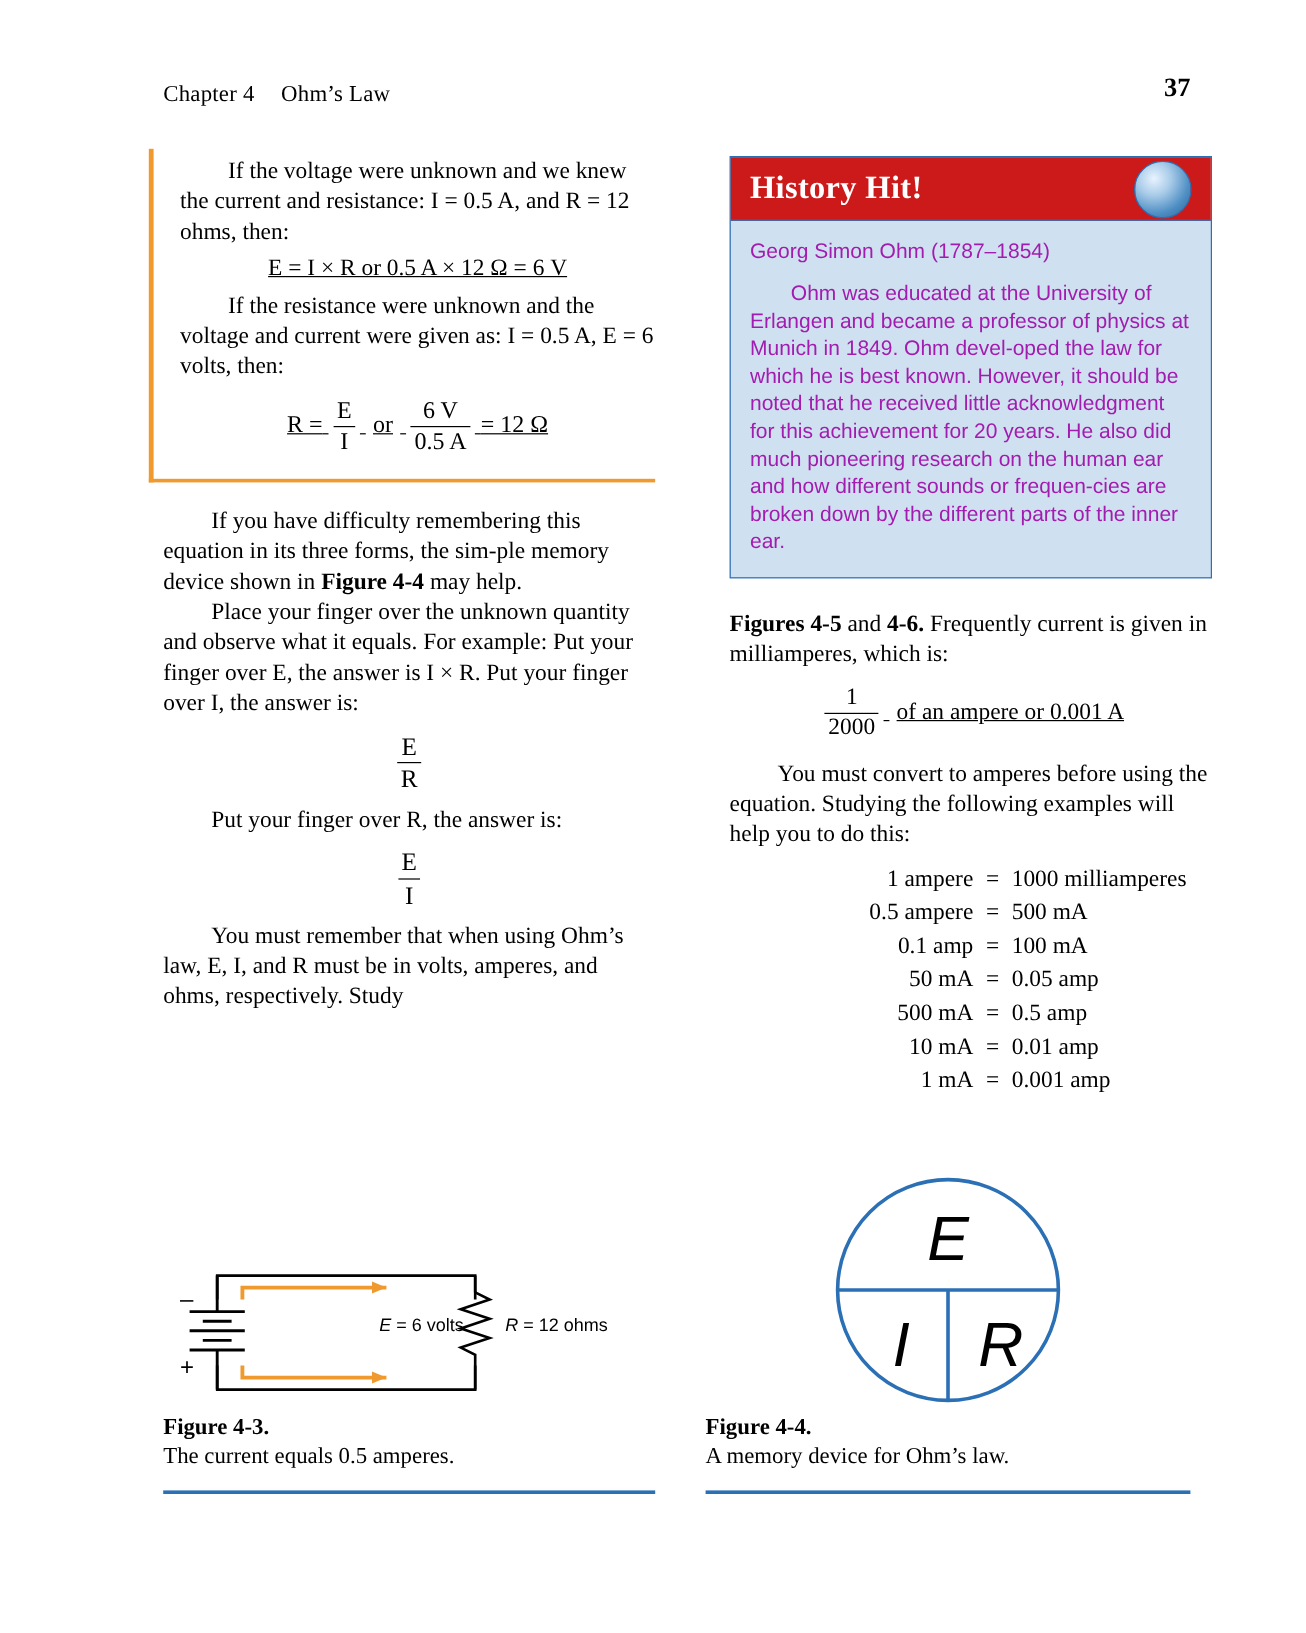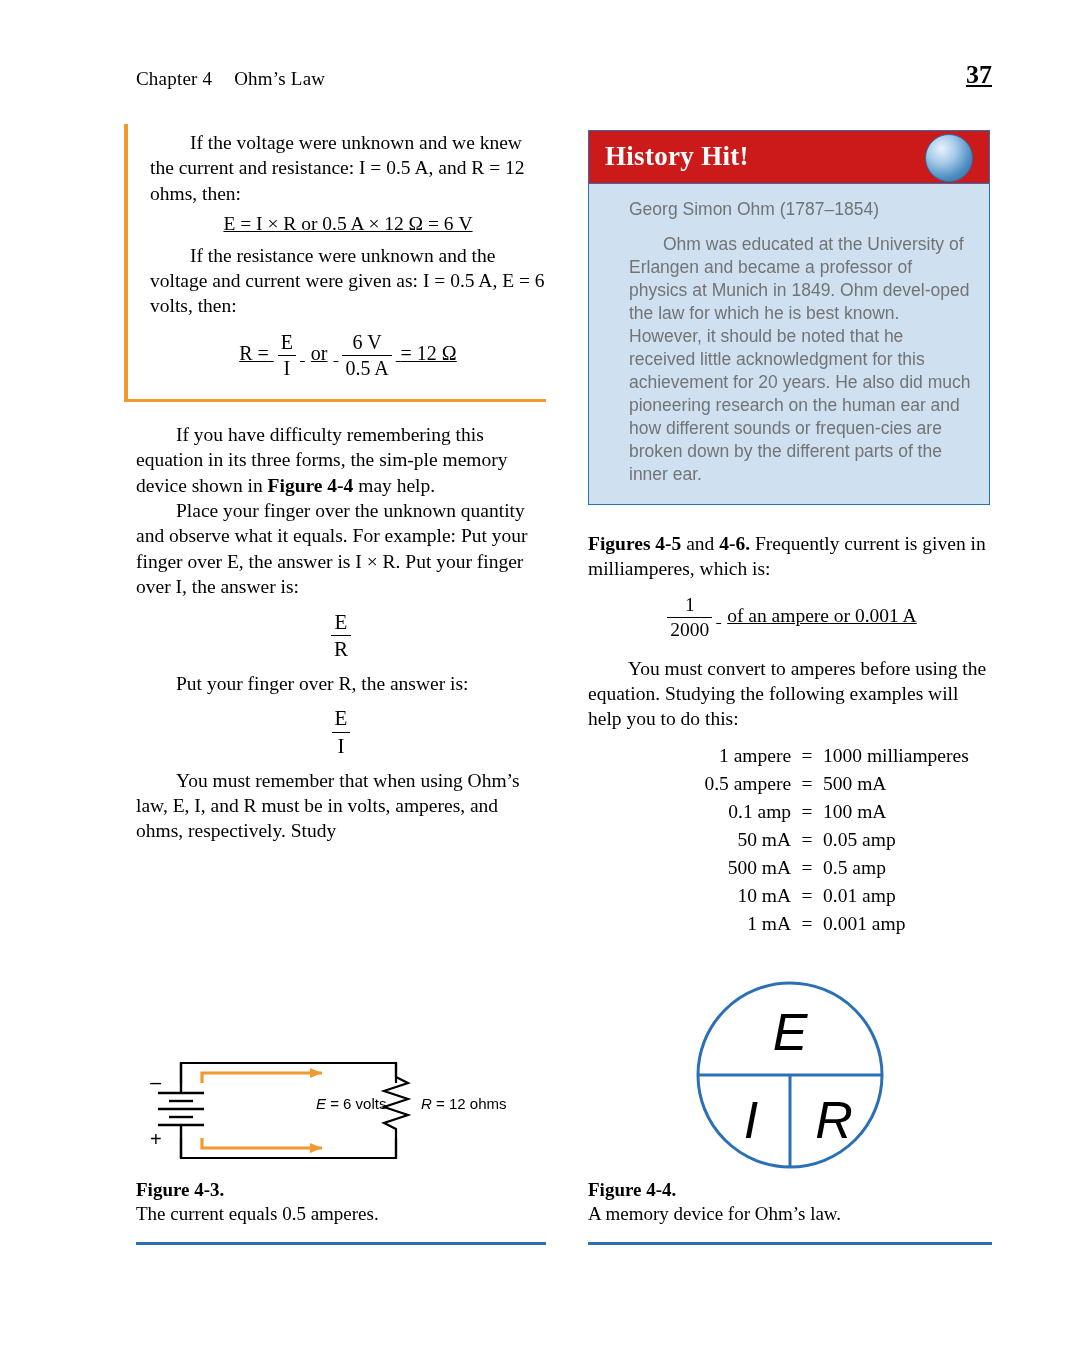--- a/index.html
+++ b/index.html
@@ -35,35 +35,34 @@
     left: 0;
     top: 0;
     font-size: 19px;
     letter-spacing: 0.2px;
   }
   .header .chapter .ch-label { margin-right: 22px; }
   .header .pagenum {
     position: absolute;
     right: 0;
     top: -8px;
-    font-size: 26px;
+    font-size: 22px;
     font-weight: bold;
-    text-decoration: underline;
   }
 
   
   .col-left {
     position: absolute;
     left: 136px;
     top: 130px;
     width: 410px;
   }
   .col-right {
     position: absolute;
-    left: 588px;
+    left: 608px;
     top: 130px;
     width: 404px;
   }
 
   p.body {
     font-size: 19.5px;
     line-height: 25.4px;
     margin: 0;
     text-indent: 40px;
     text-align: left;
@@ -160,22 +159,21 @@
     height: 46px;
     border-radius: 50%;
     background: radial-gradient(circle at 34% 30%, #e8f3ff 0%, #a8cbe8 32%, #4f8fc4 66%, #2b6090 100%);
     border: 1px solid #2b6fb5;
   }
   .history-body {
     padding: 14px 16px 18px 16px;
     font-family: "Liberation Sans", sans-serif;
     font-size: 17.5px;
     line-height: 23px;
-    color: #737373;
-    margin-left: 24px;
+    color: #a21caf;
   }
   .history-body p { margin: 0; }
   .history-body p.para { text-indent: 34px; margin-top: 12px; }
 
   
   .conv-table {
     margin: 10px 0 0 0;
     width: 100%;
     border-collapse: collapse;
     font-size: 19.5px;

